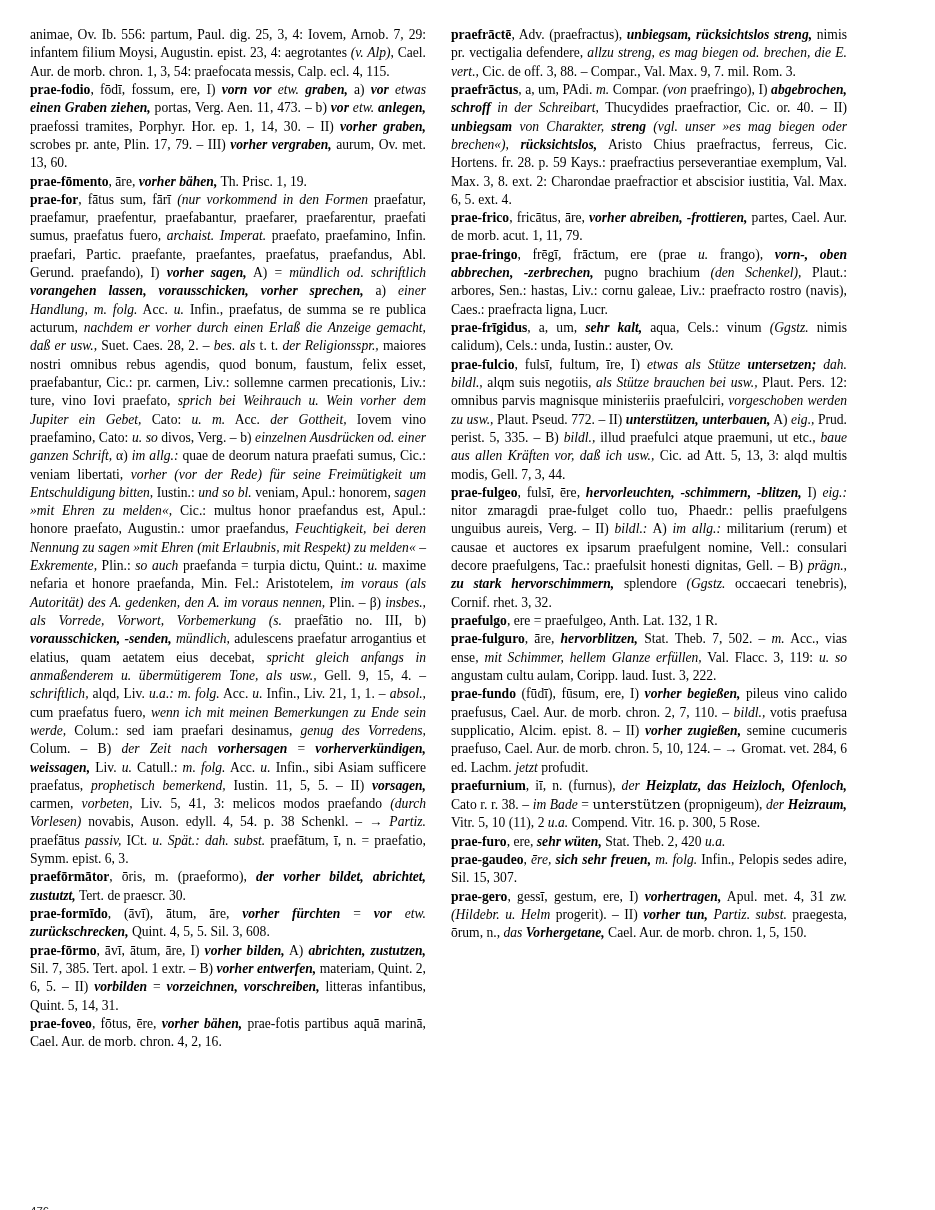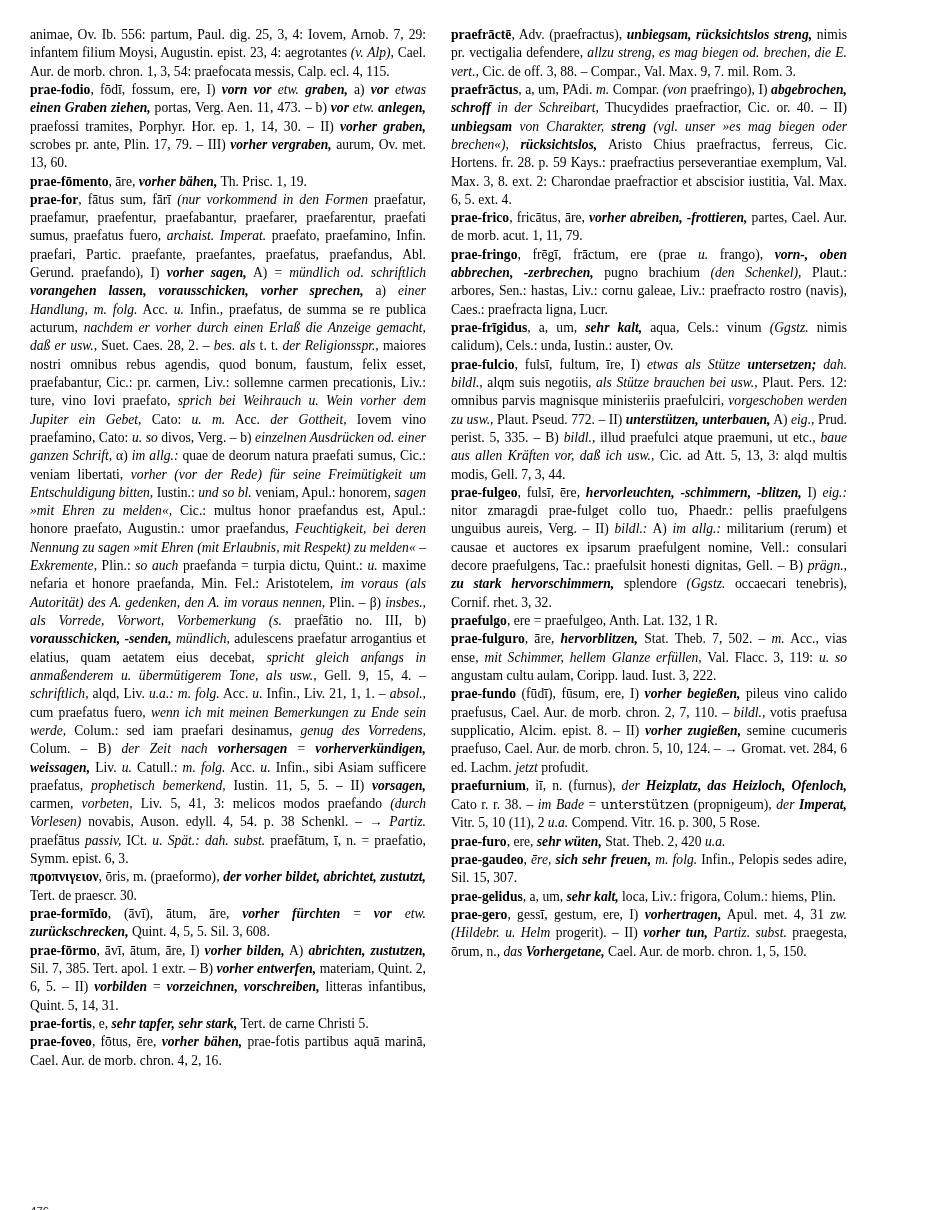--- a/index.html
+++ b/index.html
@@ -71,41 +71,39 @@
 
 <div class="page">
 
   <div class="columns">
 
     <div class="col" id="col-left">
         <p class="entry">animae, Ov. Ib. 556: partum, Paul. dig. 25, 3, 4: Iovem, Arnob. 7, 29: infantem filium Moysi, Augustin. epist. 23, 4: aegrotantes <i>(v. Alp)</i>, Cael. Aur. de morb. chron. 1, 3, 54: praefocata messis, Calp. ecl. 4, 115.</p>
         <p class="entry"><b>prae-fodio</b>, fōdī, fossum, ere, I) <b><i>vorn vor</i></b> <i>etw.</i> <b><i>graben,</i></b> a) <b><i>vor</i></b> <i>etwas</i> <b><i>einen Graben ziehen,</i></b> portas, Verg. Aen. 11, 473. – b) <b><i>vor</i></b> <i>etw.</i> <b><i>anlegen,</i></b> praefossi tramites, Porphyr. Hor. ep. 1, 14, 30. – II) <b><i>vorher graben,</i></b> scrobes pr. ante, Plin. 17, 79. – III) <b><i>vorher vergraben,</i></b> aurum, Ov. met. 13, 60.</p>
         <p class="entry"><b>prae-fōmento</b>, āre, <b><i>vorher bähen,</i></b> Th. Prisc. 1, 19.</p>
         <p class="entry"><b>prae-for</b>, fātus sum, fārī <i>(nur vorkommend in den Formen</i> praefatur, praefamur, praefentur, praefabantur, praefarer, praefarentur, praefati sumus, praefatus fuero, <i>archaist. Imperat.</i> praefato, praefamino, Infin. praefari, Partic. praefante, praefantes, praefatus, praefandus, Abl. Gerund. praefando), I) <b><i>vorher sagen,</i></b> A) = <i>mündlich od. schriftlich</i> <b><i>vorangehen lassen, vorausschicken, vorher sprechen,</i></b> a) <i>einer Handlung, m. folg.</i> Acc. <i>u.</i> Infin., praefatus, de summa se re publica acturum, <i>nachdem er vorher durch einen Erlaß die Anzeige gemacht, daß er usw.,</i> Suet. Caes. 28, 2. – <i>bes. als</i> t. t. <i>der Religionsspr.,</i> maiores nostri omnibus rebus agendis, quod bonum, faustum, felix esset, praefabantur, Cic.: pr. carmen, Liv.: sollemne carmen precationis, Liv.: ture, vino Iovi praefato, <i>sprich bei Weihrauch u. Wein vorher dem Jupiter ein Gebet,</i> Cato: <i>u. m.</i> Acc. <i>der Gottheit,</i> Iovem vino praefamino, Cato: <i>u. so</i> divos, Verg. – b) <i>einzelnen Ausdrücken od. einer ganzen Schrift,</i> α) <i>im allg.:</i> quae de deorum natura praefati sumus, Cic.: veniam libertati, <i>vorher (vor der Rede) für seine Freimütigkeit um Entschuldigung bitten,</i> Iustin.: <i>und so bl.</i> veniam, Apul.: honorem, <i>sagen »mit Ehren zu melden«,</i> Cic.: multus honor praefandus est, Apul.: honore praefato, Augustin.: umor praefandus, <i>Feuchtigkeit, bei deren Nennung zu sagen »mit Ehren (mit Erlaubnis, mit Respekt) zu melden« – Exkremente,</i> Plin.: <i>so auch</i> praefanda = turpia dictu, Quint.: <i>u.</i> maxime nefaria et honore praefanda, Min. Fel.: Aristotelem, <i>im voraus (als Autorität) des A. gedenken, den A. im voraus nennen,</i> Plin. – β) <i>insbes., als Vorrede, Vorwort, Vorbemerkung (s.</i> praefātio no. III, b) <b><i>vorausschicken, -senden,</i></b> <i>mündlich,</i> adulescens praefatur arrogantius et elatius, quam aetatem eius decebat, <i>spricht gleich anfangs in anmaßenderem u. übermütigerem Tone, als usw.,</i> Gell. 9, 15, 4. – <i>schriftlich,</i> alqd, Liv. <i>u.a.: m. folg.</i> Acc. <i>u.</i> Infin., Liv. 21, 1, 1. – <i>absol.,</i> cum praefatus fuero, <i>wenn ich mit meinen Bemerkungen zu Ende sein werde,</i> Colum.: sed iam praefari desinamus, <i>genug des Vorredens,</i> Colum. – B) <i>der Zeit nach</i> <b><i>vorhersagen</i></b> = <b><i>vorherverkündigen, weissagen,</i></b> Liv. <i>u.</i> Catull.: <i>m. folg.</i> Acc. <i>u.</i> Infin., sibi Asiam sufficere praefatus, <i>prophetisch bemerkend,</i> Iustin. 11, 5, 5. – II) <b><i>vorsagen,</i></b> carmen, <i>vorbeten,</i> Liv. 5, 41, 3: melicos modos praefando <i>(durch Vorlesen)</i> novabis, Auson. edyll. 4, 54. p. 38 Schenkl. – → <i>Partiz.</i> praefātus <i>passiv,</i> ICt. <i>u. Spät.: dah. subst.</i> praefātum, ī, n. = praefatio, Symm. epist. 6, 3.</p>
-        <p class="entry"><b>προπνιγειον</b>, ōris, m. (praeformo), <b><i>der vorher bildet, abrichtet, zustutzt,</i></b> Tert. de praescr. 30.</p>
+        <p class="entry"><b>praefōrmātor</b>, ōris, m. (praeformo), <b><i>der vorher bildet, abrichtet, zustutzt,</i></b> Tert. de praescr. 30.</p>
         <p class="entry"><b>prae-formīdo</b>, (āvī), ātum, āre, <b><i>vorher fürchten</i></b> = <b><i>vor</i></b> <i>etw.</i> <b><i>zurückschrecken,</i></b> Quint. 4, 5, 5. Sil. 3, 608.</p>
         <p class="entry"><b>prae-fōrmo</b>, āvī, ātum, āre, I) <b><i>vorher bilden,</i></b> A) <b><i>abrichten, zustutzen,</i></b> Sil. 7, 385. Tert. apol. 1 extr. – B) <b><i>vorher entwerfen,</i></b> materiam, Quint. 2, 6, 5. – II) <b><i>vorbilden</i></b> = <b><i>vorzeichnen, vorschreiben,</i></b> litteras infantibus, Quint. 5, 14, 31.</p>
-        <p class="entry"><b>prae-fortis</b>, e, <b><i>sehr tapfer, sehr stark,</i></b> Tert. de carne Christi 5.</p>
         <p class="entry"><b>prae-foveo</b>, fōtus, ēre, <b><i>vorher bähen,</i></b> prae-fotis partibus aquā marinā, Cael. Aur. de morb. chron. 4, 2, 16.</p>
       </div>
     <div class="col" id="col-right">
         <p class="entry"><b>praefrāctē</b>, Adv. (praefractus), <b><i>unbiegsam, rücksichtslos streng,</i></b> nimis pr. vectigalia defendere, <i>allzu streng, es mag biegen od. brechen, die E. vert.,</i> Cic. de off. 3, 88. – Compar., Val. Max. 9, 7. mil. Rom. 3.</p>
         <p class="entry"><b>praefrāctus</b>, a, um, PAdi. <i>m.</i> Compar. <i>(von</i> praefringo), I) <b><i>abgebrochen, schroff</i></b> <i>in der Schreibart,</i> Thucydides praefractior, Cic. or. 40. – II) <b><i>unbiegsam</i></b> <i>von Charakter,</i> <b><i>streng</i></b> <i>(vgl. unser »es mag biegen oder brechen«),</i> <b><i>rücksichtslos,</i></b> Aristo Chius praefractus, ferreus, Cic. Hortens. fr. 28. p. 59 Kays.: praefractius perseverantiae exemplum, Val. Max. 3, 8. ext. 2: Charondae praefractior et abscisior iustitia, Val. Max. 6, 5. ext. 4.</p>
         <p class="entry"><b>prae-frico</b>, fricātus, āre, <b><i>vorher abreiben, -frottieren,</i></b> partes, Cael. Aur. de morb. acut. 1, 11, 79.</p>
         <p class="entry"><b>prae-fringo</b>, frēgī, frāctum, ere (prae <i>u.</i> frango), <b><i>vorn-, oben abbrechen, -zerbrechen,</i></b> pugno brachium <i>(den Schenkel),</i> Plaut.: arbores, Sen.: hastas, Liv.: cornu galeae, Liv.: praefracto rostro (navis), Caes.: praefracta ligna, Lucr.</p>
         <p class="entry"><b>prae-frīgidus</b>, a, um, <b><i>sehr kalt,</i></b> aqua, Cels.: vinum <i>(Ggstz.</i> nimis calidum), Cels.: unda, Iustin.: auster, Ov.</p>
         <p class="entry"><b>prae-fulcio</b>, fulsī, fultum, īre, I) <i>etwas als Stütze</i> <b><i>untersetzen;</i></b> <i>dah. bildl.,</i> alqm suis negotiis, <i>als Stütze brauchen bei usw.,</i> Plaut. Pers. 12: omnibus parvis magnisque ministeriis praefulciri, <i>vorgeschoben werden zu usw.,</i> Plaut. Pseud. 772. – II) <b><i>unterstützen, unterbauen,</i></b> A) <i>eig.,</i> Prud. perist. 5, 335. – B) <i>bildl.,</i> illud praefulci atque praemuni, ut etc., <i>baue aus allen Kräften vor, daß ich usw.,</i> Cic. ad Att. 5, 13, 3: alqd multis modis, Gell. 7, 3, 44.</p>
         <p class="entry"><b>prae-fulgeo</b>, fulsī, ēre, <b><i>hervorleuchten, -schimmern, -blitzen,</i></b> I) <i>eig.:</i> nitor zmaragdi prae-fulget collo tuo, Phaedr.: pellis praefulgens unguibus aureis, Verg. – II) <i>bildl.:</i> A) <i>im allg.:</i> militarium (rerum) et causae et auctores ex ipsarum praefulgent nomine, Vell.: consulari decore praefulgens, Tac.: praefulsit honesti dignitas, Gell. – B) <i>prägn.,</i> <b><i>zu stark hervorschimmern,</i></b> splendore <i>(Ggstz.</i> occaecari tenebris), Cornif. rhet. 3, 32.</p>
         <p class="entry"><b>praefulgo</b>, ere = praefulgeo, Anth. Lat. 132, 1 R.</p>
         <p class="entry"><b>prae-fulguro</b>, āre, <b><i>hervorblitzen,</i></b> Stat. Theb. 7, 502. – <i>m.</i> Acc., vias ense, <i>mit Schimmer, hellem Glanze erfüllen,</i> Val. Flacc. 3, 119: <i>u. so</i> angustam cultu aulam, Coripp. laud. Iust. 3, 222.</p>
         <p class="entry"><b>prae-fundo</b> (fūdī), fūsum, ere, I) <b><i>vorher begießen,</i></b> pileus vino calido praefusus, Cael. Aur. de morb. chron. 2, 7, 110. – <i>bildl.,</i> votis praefusa supplicatio, Alcim. epist. 8. – II) <b><i>vorher zugießen,</i></b> semine cucumeris praefuso, Cael. Aur. de morb. chron. 5, 10, 124. – → Gromat. vet. 284, 6 ed. Lachm. <i>jetzt</i> profudit.</p>
-        <p class="entry"><b>praefurnium</b>, iī, n. (furnus), <i>der</i> <b><i>Heizplatz, das Heizloch, Ofenloch,</i></b> Cato r. r. 38. – <i>im Bade</i> = <span class="gk">unterstützen</span> (propnigeum), <i>der</i> <b><i>Imperat,</i></b> Vitr. 5, 10 (11), 2 <i>u.a.</i> Compend. Vitr. 16. p. 300, 5 Rose.</p>
+        <p class="entry"><b>praefurnium</b>, iī, n. (furnus), <i>der</i> <b><i>Heizplatz, das Heizloch, Ofenloch,</i></b> Cato r. r. 38. – <i>im Bade</i> = <span class="gk">unterstützen</span> (propnigeum), <i>der</i> <b><i>Heizraum,</i></b> Vitr. 5, 10 (11), 2 <i>u.a.</i> Compend. Vitr. 16. p. 300, 5 Rose.</p>
         <p class="entry"><b>prae-furo</b>, ere, <b><i>sehr wüten,</i></b> Stat. Theb. 2, 420 <i>u.a.</i></p>
         <p class="entry"><b>prae-gaudeo</b>, <i>ēre,</i> <b><i>sich sehr freuen,</i></b> <i>m. folg.</i> Infin., Pelopis sedes adire, Sil. 15, 307.</p>
-        <p class="entry"><b>prae-gelidus</b>, a, um, <b><i>sehr kalt,</i></b> loca, Liv.: frigora, Colum.: hiems, Plin.</p>
         <p class="entry"><b>prae-gero</b>, gessī, gestum, ere, I) <b><i>vorhertragen,</i></b> Apul. met. 4, 31 <i>zw. (Hildebr. u. Helm</i> progerit). – II) <b><i>vorher tun,</i></b> <i>Partiz. subst.</i> praegesta, ōrum, n., <i>das</i> <b><i>Vorhergetane,</i></b> Cael. Aur. de morb. chron. 1, 5, 150.</p>
       </div>
 
   </div>
 
   <div class="folio">476</div>
 
 </div>
 
 </body></html>

